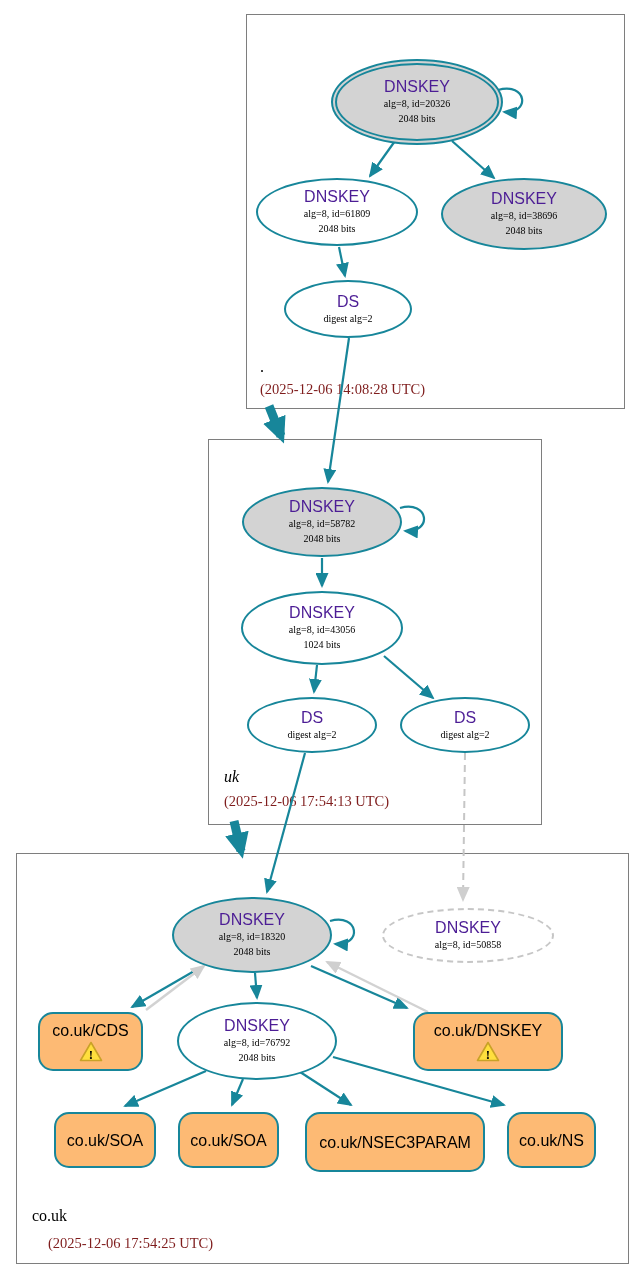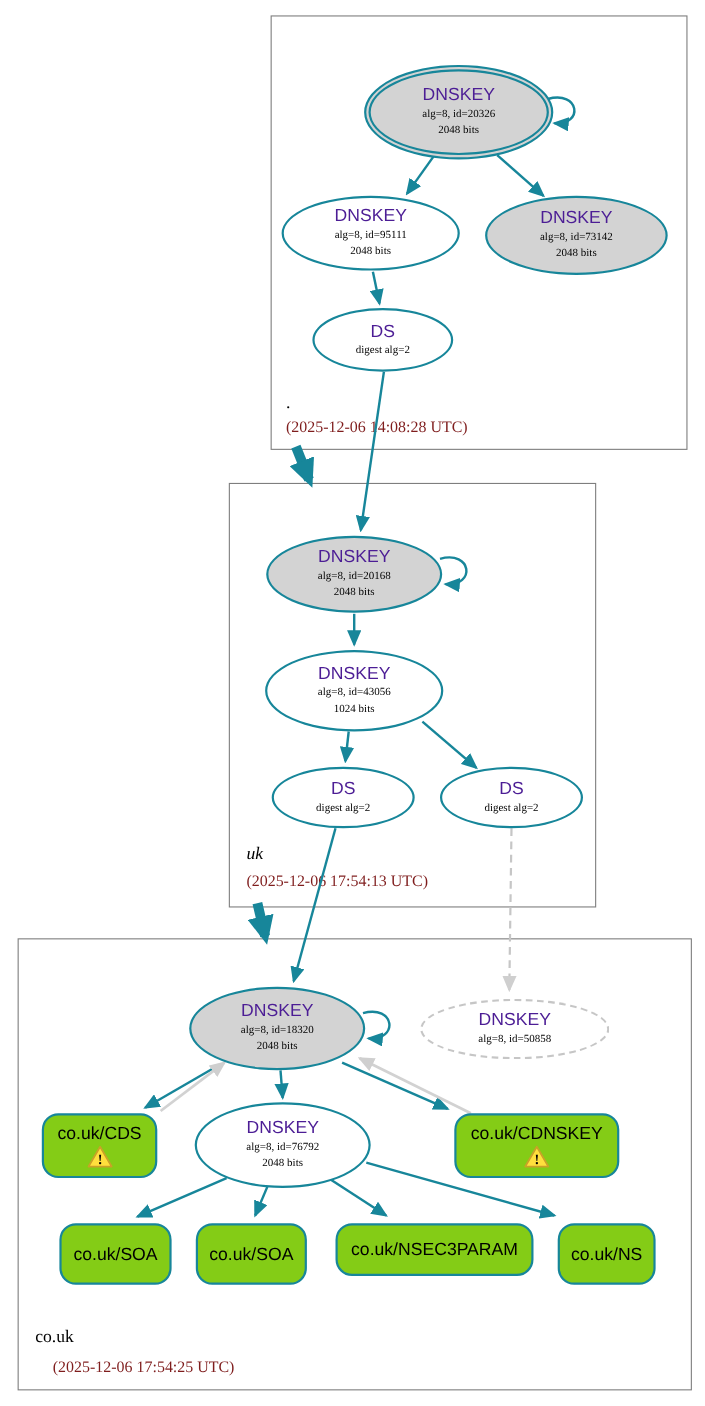--- a/index.html
+++ b/index.html
@@ -14,21 +14,21 @@
   .node{position:absolute;display:flex;flex-direction:column;align-items:center;
         justify-content:center;text-align:center;box-sizing:border-box;}
   .ellipse{border:2.4px solid #17869a;border-radius:50%;background:#ffffff;}
   .gray{background:#d3d3d3;}
   .dashed{border:2px dashed #c6c6c6;background:#ffffff;}
   .dblwrap{position:absolute;box-sizing:border-box;border:2.4px solid #17869a;
            border-radius:50%;background:#d3d3d3;}
   .dblinner{position:absolute;inset:2px;border:2.4px solid #17869a;border-radius:50%;
             display:flex;flex-direction:column;align-items:center;justify-content:center;
             text-align:center;}
-  .rrect{border:2.4px solid #17869a;border-radius:15px;background:#84cc16;}
+  .rrect{border:2.4px solid #17869a;border-radius:15px;background:#fdba74;}
   .nt{font-family:"Liberation Sans",sans-serif;font-size:16px;color:#4c1d95;line-height:18px;}
   .ns{font-family:"Liberation Serif","DejaVu Serif",serif;font-size:10px;color:#000;
       line-height:15px;}
   .rl{font-family:"Liberation Sans",sans-serif;font-size:16px;color:#000;line-height:19px;}
   .warn{width:24px;height:21px;margin-top:1px;}
 </style>
 </head>
 <body>
 
 <div id="canvas">
@@ -89,38 +89,38 @@
   <div class="dblwrap" style="left:331px;top:59px;width:172px;height:86px;">
     <div class="dblinner">
       <div class="nt">DNSKEY</div>
       <div class="ns">alg=8, id=20326</div>
       <div class="ns">2048 bits</div>
     </div>
   </div>
 
   <div class="node ellipse" style="left:256px;top:178px;width:162px;height:68px;">
     <div class="nt">DNSKEY</div>
-    <div class="ns">alg=8, id=95111</div>
+    <div class="ns">alg=8, id=61809</div>
     <div class="ns">2048 bits</div>
   </div>
 
   <div class="node ellipse gray" style="left:441px;top:178px;width:166px;height:72px;">
     <div class="nt">DNSKEY</div>
-    <div class="ns">alg=8, id=73142</div>
+    <div class="ns">alg=8, id=38696</div>
     <div class="ns">2048 bits</div>
   </div>
 
   <div class="node ellipse" style="left:284px;top:280px;width:128px;height:58px;">
     <div class="nt">DS</div>
     <div class="ns">digest alg=2</div>
   </div>
 
   <div class="node ellipse gray" style="left:242px;top:487px;width:160px;height:70px;">
     <div class="nt">DNSKEY</div>
-    <div class="ns">alg=8, id=20168</div>
+    <div class="ns">alg=8, id=58782</div>
     <div class="ns">2048 bits</div>
   </div>
 
   <div class="node ellipse" style="left:241px;top:591px;width:162px;height:74px;">
     <div class="nt">DNSKEY</div>
     <div class="ns">alg=8, id=43056</div>
     <div class="ns">1024 bits</div>
   </div>
 
   <div class="node ellipse" style="left:247px;top:697px;width:130px;height:56px;">
@@ -152,36 +152,36 @@
 
   <div class="node rrect" style="left:38px;top:1012px;width:105px;height:59px;">
     <div class="rl">co.uk/CDS</div>
     <svg class="warn" viewBox="0 0 24 21">
       <path d="M12 1.5 L22.5 19.5 L1.5 19.5 Z" fill="#ffdf3d" stroke="#c9a227" stroke-width="1.6" stroke-linejoin="round"></path>
       <text x="12" y="17.5" font-size="13" font-weight="bold" text-anchor="middle" fill="#000" font-family="Liberation Serif, serif">!</text>
     </svg>
   </div>
 
   <div class="node rrect" style="left:413px;top:1012px;width:150px;height:59px;">
-    <div class="rl">co.uk/CDNSKEY</div>
+    <div class="rl">co.uk/DNSKEY</div>
     <svg class="warn" viewBox="0 0 24 21">
       <path d="M12 1.5 L22.5 19.5 L1.5 19.5 Z" fill="#ffdf3d" stroke="#c9a227" stroke-width="1.6" stroke-linejoin="round"></path>
       <text x="12" y="17.5" font-size="13" font-weight="bold" text-anchor="middle" fill="#000" font-family="Liberation Serif, serif">!</text>
     </svg>
   </div>
 
   <div class="node rrect" style="left:54px;top:1112px;width:102px;height:56px;">
     <div class="rl">co.uk/SOA</div>
   </div>
 
   <div class="node rrect" style="left:178px;top:1112px;width:101px;height:56px;">
     <div class="rl">co.uk/SOA</div>
   </div>
 
-  <div class="node rrect" style="left:305px;top:1112px;width:180px;height:48px;align-items:center;">
+  <div class="node rrect" style="left:305px;top:1112px;width:180px;height:60px;align-items:center;">
     <div class="rl">co.uk/NSEC3PARAM</div>
   </div>
 
   <div class="node rrect" style="left:507px;top:1112px;width:89px;height:56px;align-items:center;">
     <div class="rl">co.uk/NS</div>
   </div>
 
 </div>
 
 </body></html>

